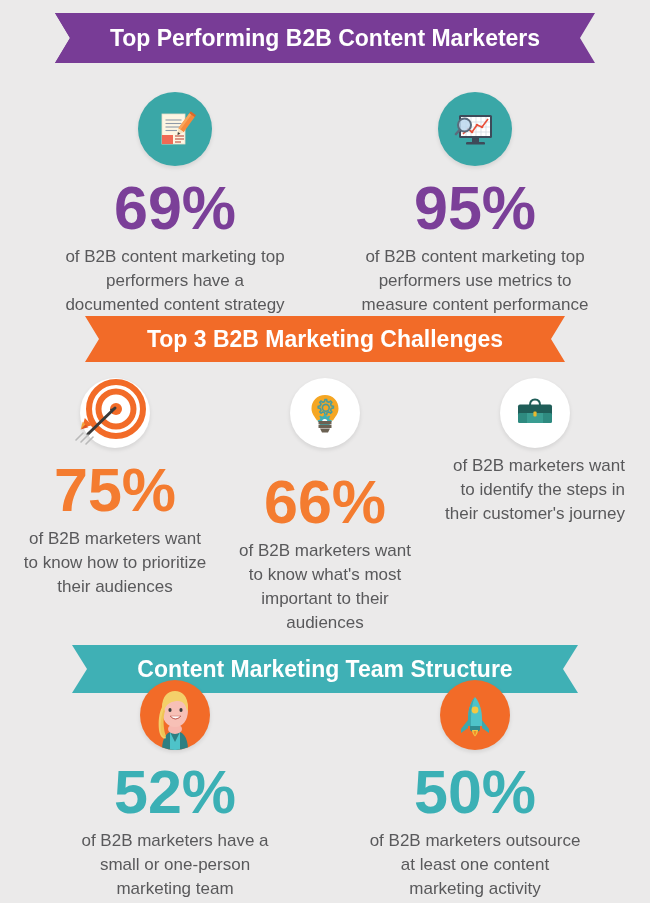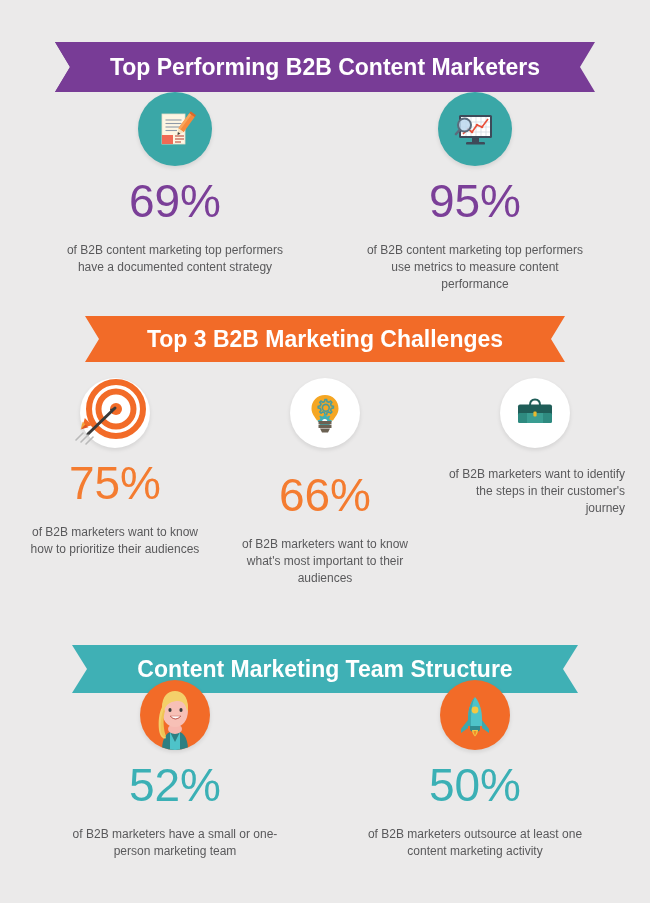--- a/index.html
+++ b/index.html
@@ -39,40 +39,40 @@
     flex-direction: column;
     align-items: center;
     text-align: center;
   }
   .stat-icon {
     border-radius: 50%;
     display: flex; align-items: center; justify-content: center;
     position: relative;
   }
   .stat-pct {
-    font-size: 46px;
-    font-weight: normal;
+    font-size: 61px;
+    font-weight: bold;
     line-height: 1;
     margin-top: 12px;
   }
   .stat-desc {
-    font-size: 12px;
+    font-size: 17px;
     line-height: 1.42;
     color: #59595b;
-    margin-top: 18px;
+    margin-top: 6px;
   }
 
   .shadow-circle { box-shadow: 0 2px 4px rgba(0,0,0,0.10); }
 </style>
 </head>
 <body>
 
 <div class="page">
 
-  <div class="banner-wrap" style="top:41px; height:52px;">
+  <div class="banner-wrap" style="top:12px; height:52px;">
     <svg width="650" height="52" viewBox="0 0 650 52">
       <path d="M55,0 L595,0 L595,4 L595,48 L595,52 L563,52 L578,26 L563,0 L595,0 L595,4
                M55,0 L87,0 L72,26 L87,52 L55,52 Z" fill="none"></path>
       <path d="M55,1 L595,1 L580,26 L595,51 L55,51 L70,26 Z" fill="#783c96"></path>
       <path d="M55,1 L72,1 L72,51 L55,51 L70,26 Z" fill="#783c96"></path>
     </svg>
     <div class="banner-text">Top Performing B2B Content Marketers</div>
   </div>
 
   <div class="stats-row" style="top:92px; left:25px; width:600px; gap:22px;">

